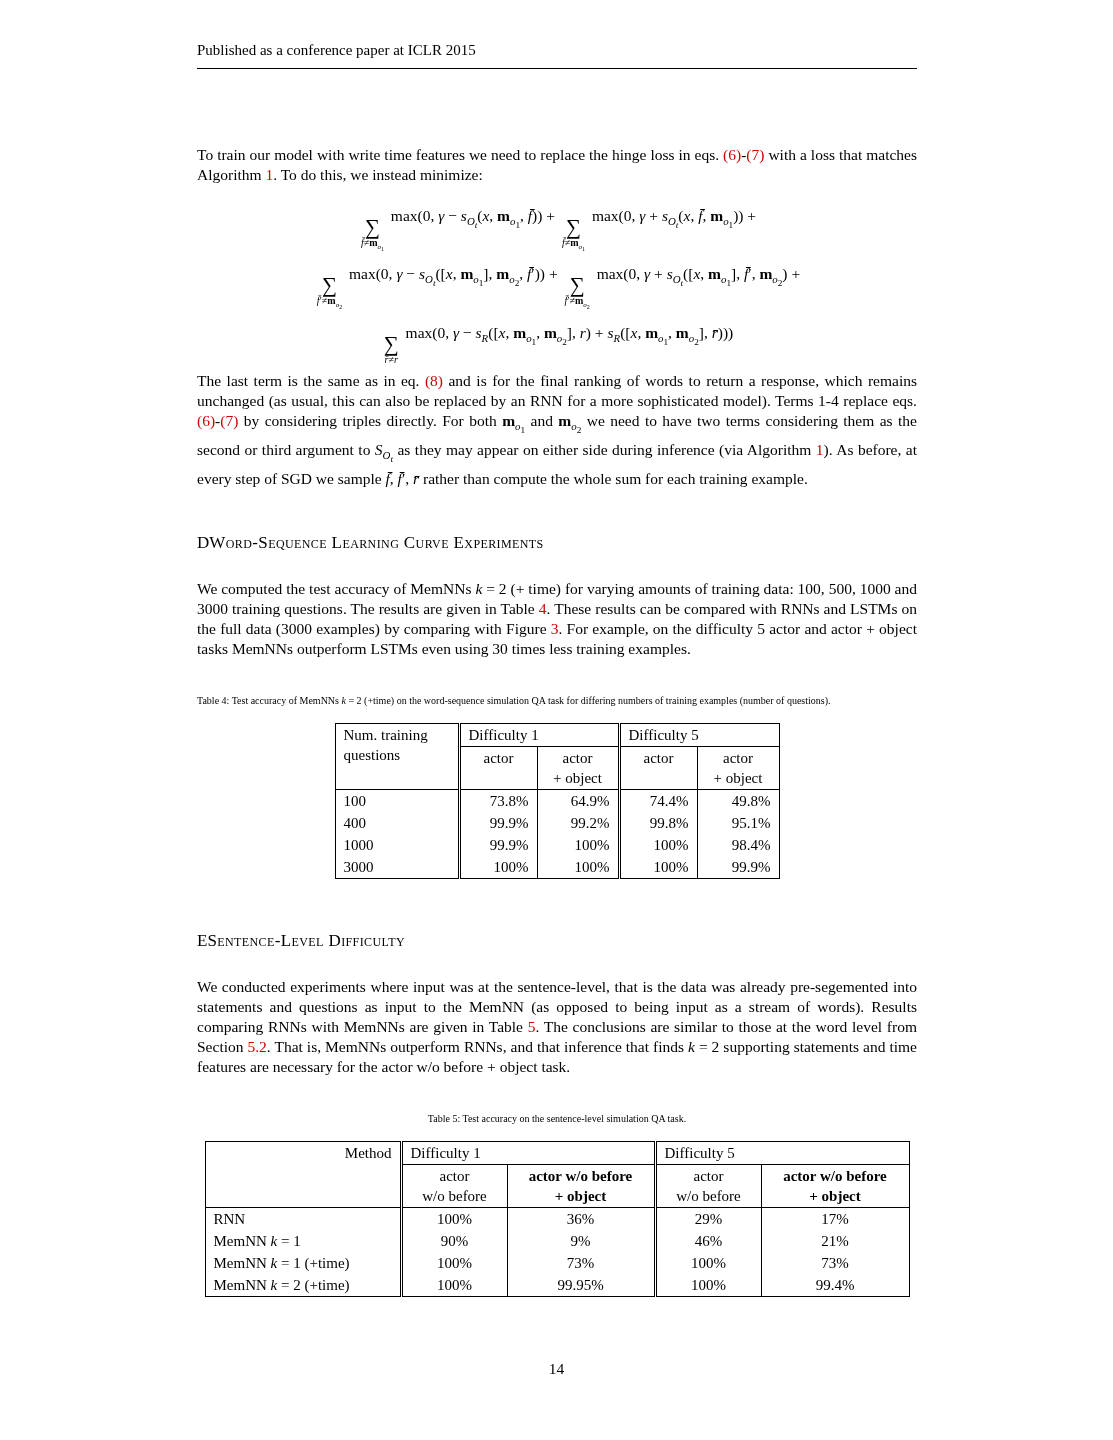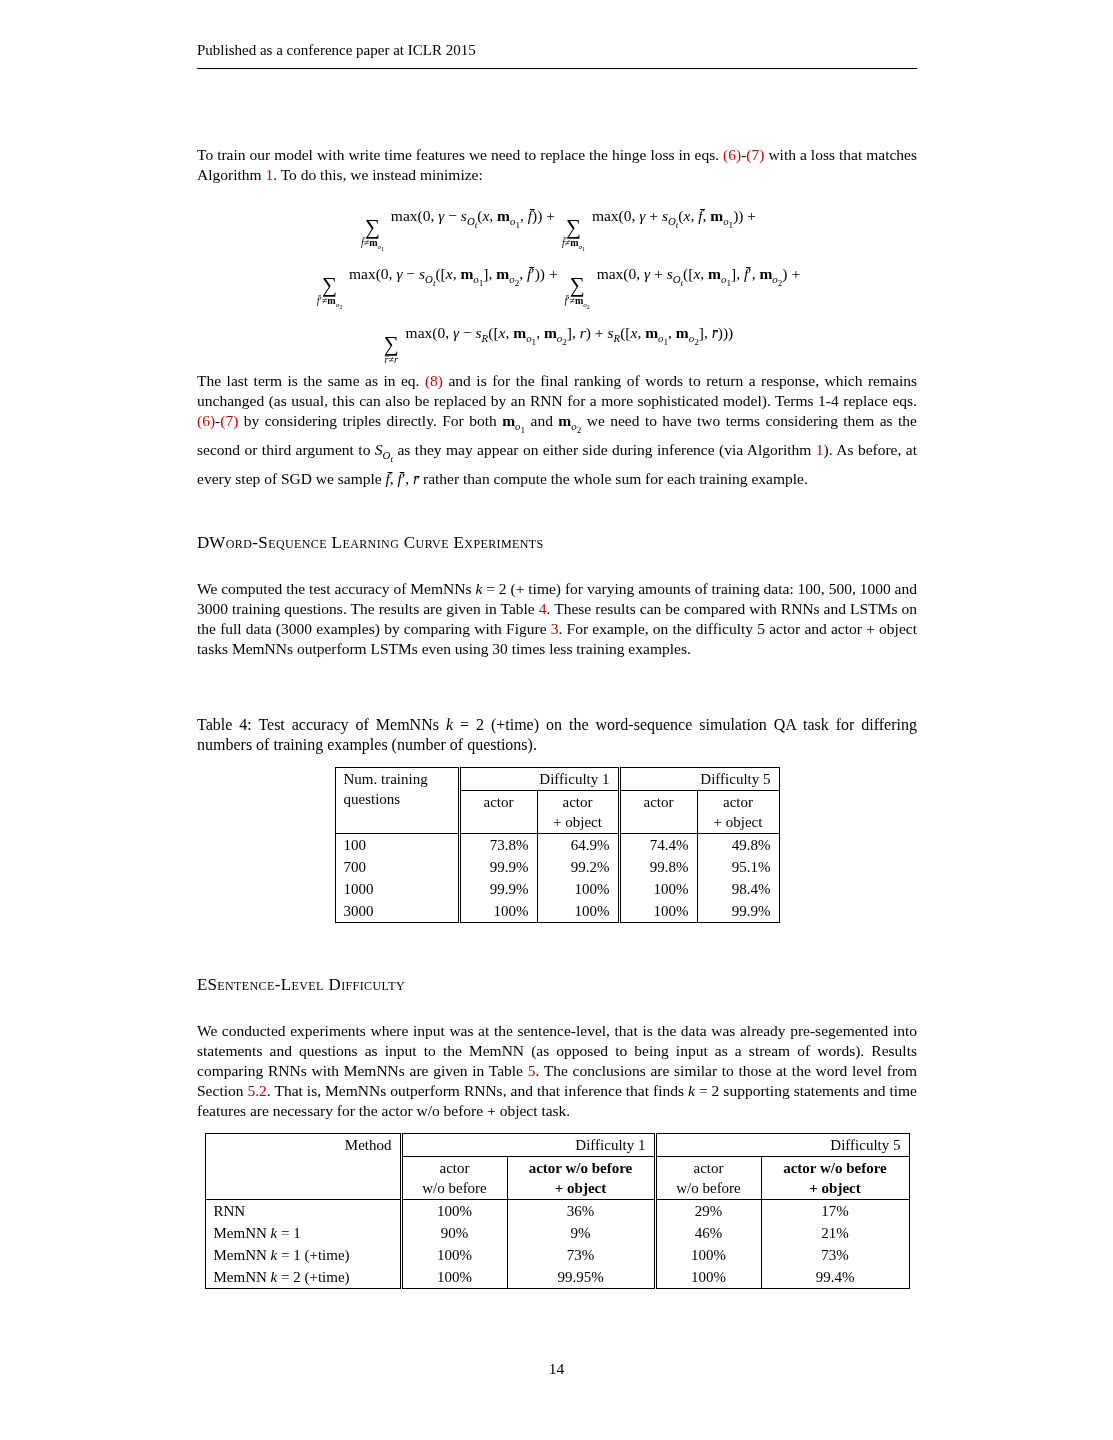--- a/index.html
+++ b/index.html
@@ -19,29 +19,29 @@
   .eq-line { text-align:center; margin:2px 0; line-height:34px; }
   .sum { display:inline-flex; flex-direction:column; align-items:center; vertical-align:-13px; margin:0 3px; }
   .sig { font-size:21px; line-height:20px; }
   .lim { font-size:10px; line-height:11px; white-space:nowrap; }
 
   .section-heading { margin:44px 0 0; font-size:17px; font-weight:normal; display:flex; align-items:baseline; }
   .sec-label { }
   .sec-title { font-variant:small-caps; letter-spacing:0.4px; }
   .sec-par { margin-top:26px; }
 
-  .caption { font-size:16px; line-height:20px; margin-top:56px; text-align:justify; }
+  .caption { font-size:10px; line-height:20px; margin-top:32px; text-align:justify; }
   .caption-center { text-align:center; }
 
   table.paper-table { border-collapse:collapse; margin:12px auto 0; font-size:15px; border:1px solid #000; }
   .paper-table th, .paper-table td { font-weight:normal; padding:1px 8px; line-height:20px; vertical-align:top; }
   .dsep { border-left:3px double #000; }
   .ssep { border-left:1px solid #000; }
   .hline { border-bottom:1px solid #000; }
-  .group { text-align:right; }
+  .group { text-align:left; }
   .sub { text-align:center; }
   .corner4 { vertical-align:middle; text-align:left; width:124px; padding-left:6px; }
   .corner5 { vertical-align:bottom; text-align:right; width:196px; padding-left:6px; }
   .lbl { text-align:left; padding-left:6px; white-space:nowrap; }
   .vr { text-align:right; padding-right:16px; }
   .vc { text-align:center; }
   .t4 .w1 { width:78px; } .t4 .w2 { width:82px; }
   .t5 .w1 { width:106px; } .t5 .w2 { width:148px;font-weight:bold; }
 
   .page-number { position:absolute; left:0; right:0; bottom:62px; text-align:center; font-size:15.5px; }
@@ -110,21 +110,21 @@
       </thead>
       <tbody id="t4body">
           <tr>
             <td class="lbl">100</td>
             <td class="dsep vr">73.8%</td>
             <td class="ssep vr">64.9%</td>
             <td class="dsep vr">74.4%</td>
             <td class="ssep vr">49.8%</td>
           </tr>
           <tr>
-            <td class="lbl">700</td>
+            <td class="lbl">400</td>
             <td class="dsep vr">99.9%</td>
             <td class="ssep vr">99.2%</td>
             <td class="dsep vr">99.8%</td>
             <td class="ssep vr">95.1%</td>
           </tr>
           <tr>
             <td class="lbl">1000</td>
             <td class="dsep vr">99.9%</td>
             <td class="ssep vr">100%</td>
             <td class="dsep vr">100%</td>
@@ -140,20 +140,21 @@
         </tbody>
     </table>
 
     <h2 class="section-heading" style="margin-top:52px;">
       <span class="sec-label">E</span>
       <span class="sec-title">Sentence-Level Difficulty</span>
     </h2>
 
     <p class="body-par sec-par">We conducted experiments where input was at the sentence-level, that is the data was already pre-segemented into statements and questions as input to the MemNN (as opposed to being input as a stream of words). Results comparing RNNs with MemNNs are given in Table <span class="ref">5</span>. The conclusions are similar to those at the word level from Section <span class="ref">5.2</span>. That is, MemNNs outperform RNNs, and that inference that finds <i>k</i> = 2 supporting statements and time features are necessary for the actor w/o before + object task.</p>
 
+    <p class="caption caption-center">Table 5: Test accuracy on the sentence-level simulation QA task.</p>
 
     <table class="paper-table t5">
       <thead>
         <tr>
           <td class="corner5 hline" rowspan="2">Method</td>
           <th class="group dsep hline" colspan="2">Difficulty 1</th>
           <th class="group dsep hline" colspan="2">Difficulty 5</th>
         </tr>
         <tr>
           <th class="sub dsep hline w1">actor<br>w/o before</th>

